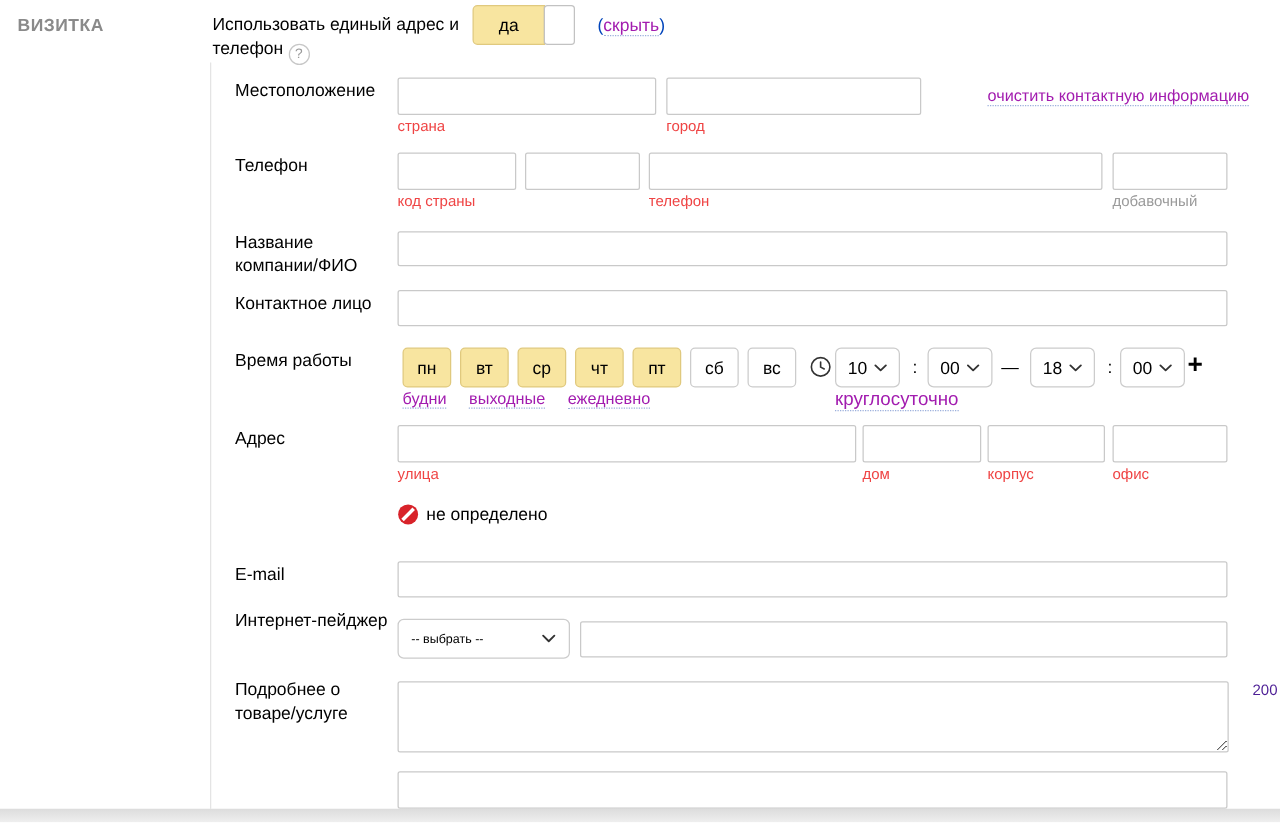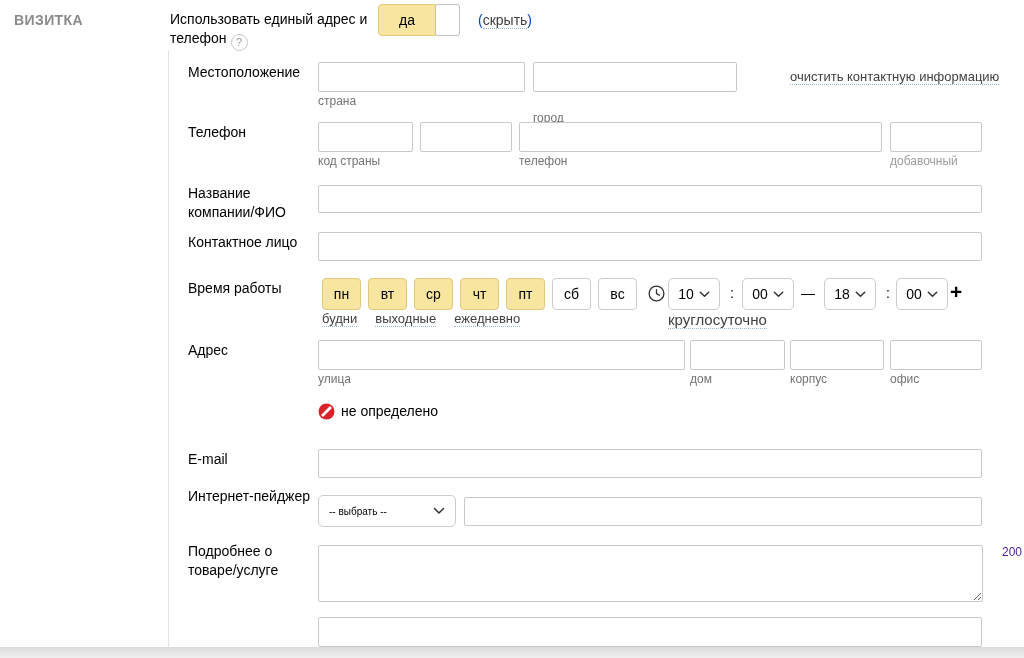--- a/index.html
+++ b/index.html
@@ -12,36 +12,36 @@
   .qmark{display:inline-flex;width:15px;height:15px;border-radius:50%;border:1px solid #c7c7c7;
          color:#9a9a9a;font-size:11px;line-height:1;align-items:center;justify-content:center;
          background:#fff;vertical-align:-3px;margin-left:4px;cursor:pointer;}
   .toggle{left:378px;top:4px;width:82px;height:32px;cursor:pointer;}
   .toggle-yes{position:absolute;left:0;top:0;width:58px;height:32px;background:#f8e5a0;
               border:1px solid #e0c97e;border-radius:4px 0 0 4px;box-sizing:border-box;
               display:flex;align-items:center;justify-content:center;font-size:14px;}
   .toggle-knob{position:absolute;left:57px;top:0;width:25px;height:32px;background:#fff;
                border:1px solid #c2c2c2;border-radius:3px;box-sizing:border-box;}
   .hide-wrap{left:478px;top:12px;font-size:14px;color:#0044bb;}
-  .link{color:#404040;text-decoration:none;border-bottom:1px dotted #9cb0dc;cursor:pointer;}
+  .link{color:#a21caf;text-decoration:none;border-bottom:1px dotted #9cb0dc;cursor:pointer;}
 
   .vborder{left:168px;top:50px;height:597px;width:0;border-left:1px solid #e4e4e4;}
 
   .lbl{left:188px;width:126px;font-size:14px;line-height:19px;}
   .txt{position:absolute;border:1px solid #c9c9c9;border-radius:2px;background:#fff;
        box-sizing:border-box;padding:0 8px;font-family:"Liberation Sans",sans-serif;font-size:13px;}
-  .sub{font-size:12px;color:#737373;}
+  .sub{font-size:12px;color:#ef4444;}
   .sub-gray{color:#9b9b9b;}
 
   
   .loc-lbl{top:63px;}
   .in-country{left:318px;top:62px;width:207px;height:30px;}
   .in-city{left:533px;top:62px;width:204px;height:30px;}
   .sub-country{left:318px;top:94px;}
-  .sub-city{left:533px;top:94px;margin-top:17px;}
+  .sub-city{left:533px;top:94px;}
   .clear-link{left:790px;top:69px;font-size:13px;}
 
   
   .ph-lbl{top:123px;}
   .in-ccode{left:318px;top:122px;width:95px;height:30px;}
   .in-citycode{left:420px;top:122px;width:92px;height:30px;}
   .in-phone{left:519px;top:122px;width:363px;height:30px;}
   .in-ext{left:890px;top:122px;width:92px;height:30px;}
   .sub-ccode{left:318px;top:154px;}
   .sub-citycode{left:420px;top:154px;margin-top:44px;}

